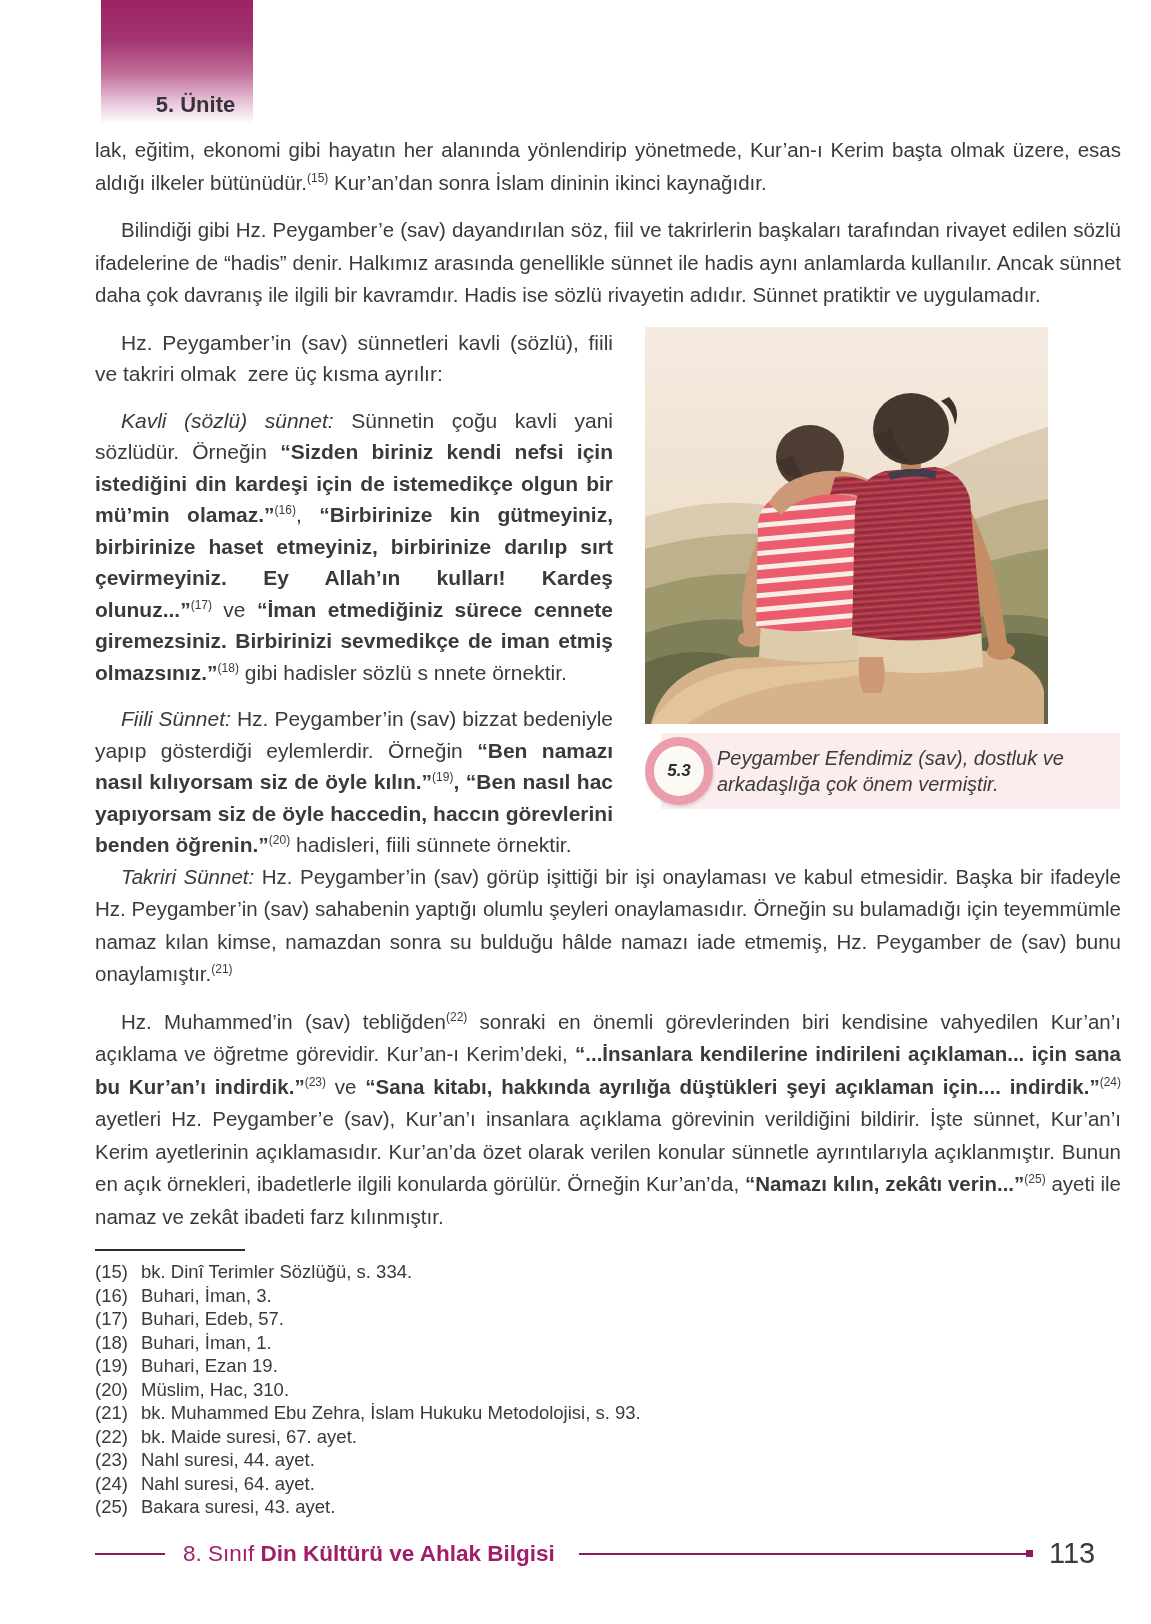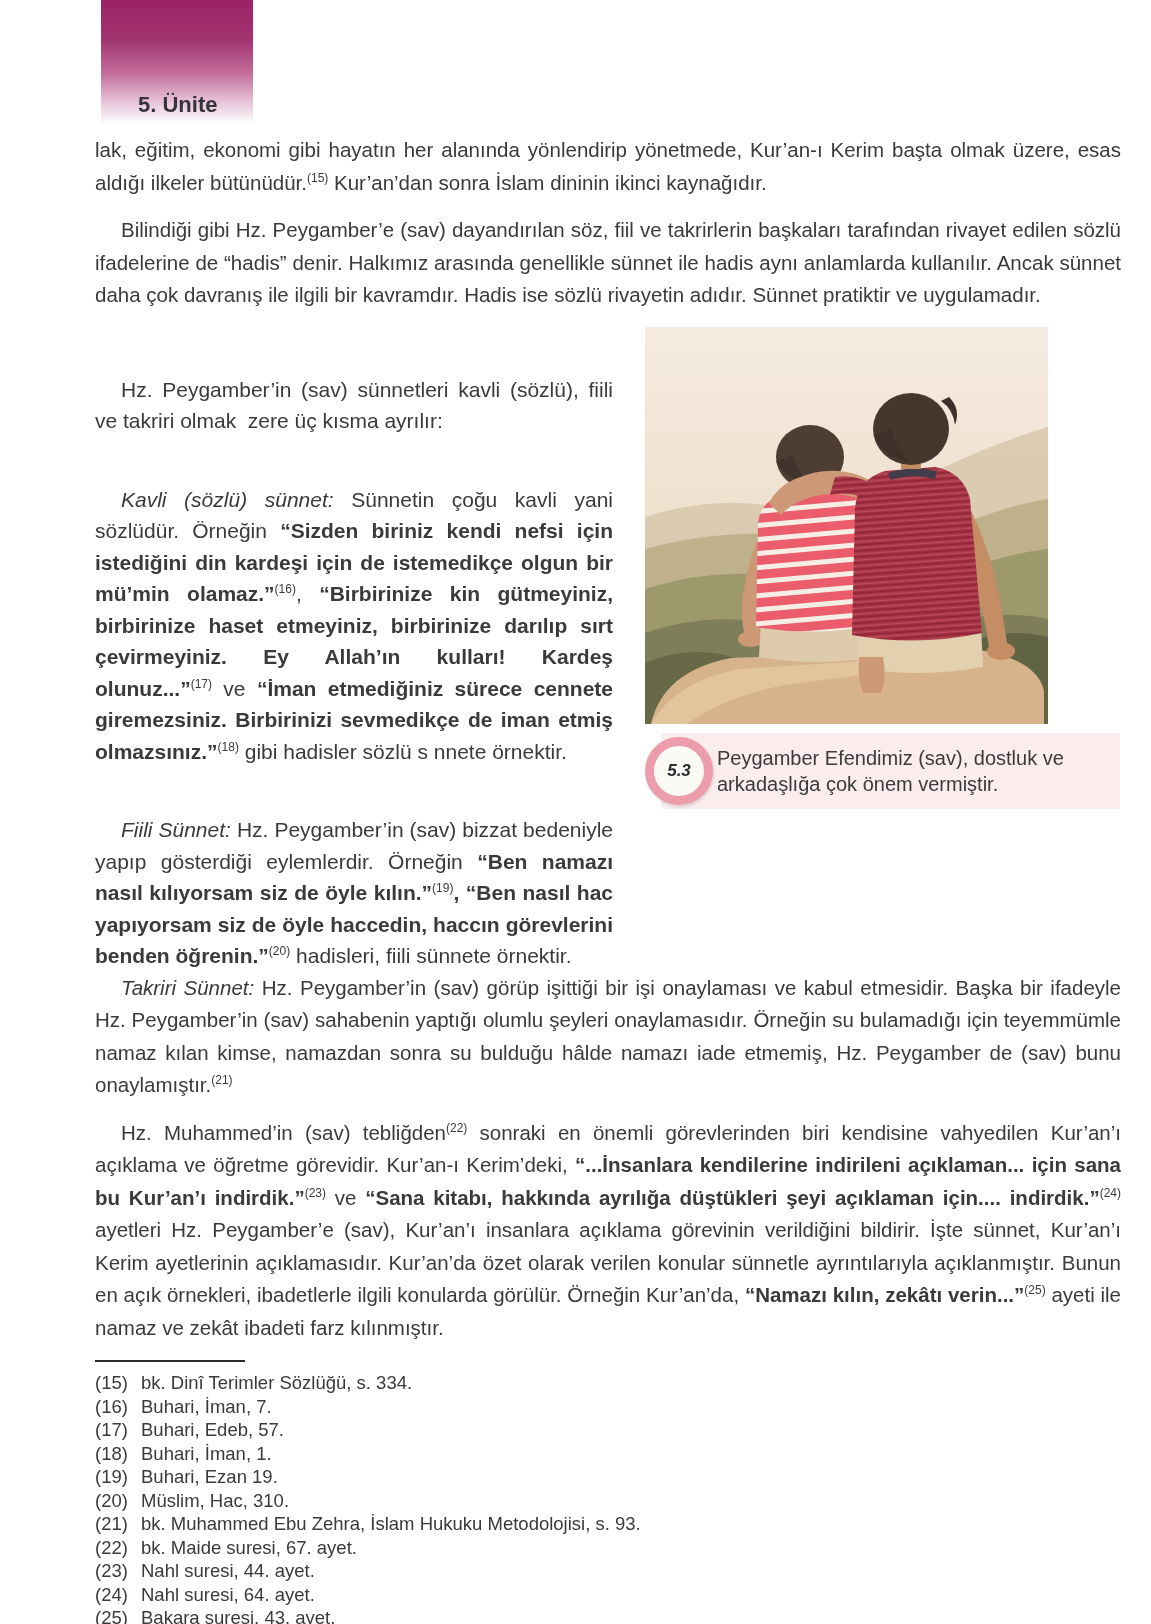--- a/index.html
+++ b/index.html
@@ -14,49 +14,49 @@
   .page{
     width:1151px;height:1624px;background:#fff;position:relative;
     font-family:"Liberation Sans","DejaVu Sans",sans-serif;color:var(--text,#3a3a3a);
     display:flex;flex-direction:column;overflow:hidden;padding-bottom:54px;
   }
   
   .hdr{position:relative;height:128px;flex:none;}
   .unit-box{
     position:absolute;left:101px;top:0;width:152px;height:124px;
     background:linear-gradient(180deg,#9c2264 0%,#a23570 32%,#c06a97 58%,#e7c3d8 82%,#ffffff 100%);
-    display:flex;align-items:flex-end;padding-bottom:6px;padding-left:37px;
+    display:flex;align-items:flex-end;justify-content:center;padding-bottom:6px;padding-left:37px;
   }
   .unit-label{font-size:22px;font-weight:700;color:#36343a;}
   .chapter{position:absolute;right:30px;top:78px;text-align:right;}
   .chapter-title{font-size:23px;font-weight:700;color:var(--accent,#a11d68);letter-spacing:-0.2px;}
   .chapter-underline{
     margin-top:5px;margin-left:auto;height:3px;width:318px;
     background:linear-gradient(90deg,rgba(161,29,104,0) 0%,#dcา 0%,#d9a0c0 12%,var(--accent-dark,#8e1b59) 55%,var(--accent-dark,#8e1b59) 100%);
   }
   
   .body{margin:6px 30px 0 95px;flex:none;}
   .para{margin:0 0 15px 0;text-align:justify;}
   .para.indent{text-indent:26px;}
   .region-top .para,.region-bottom .para{font-size:20.5px;line-height:32.5px;}
-  .text-col .para{font-size:21px;line-height:31.5px;margin-top:47px;}
+  .text-col .para{font-size:21px;line-height:31.5px;}
   .seg-b{font-weight:700;}
   .seg-i{font-style:italic;}
   sup.seg-s{font-size:12px;line-height:0;vertical-align:super;font-weight:400;}
   
   .wrap-region{display:flex;gap:32px;margin-top:2px;}
   .text-col{width:518px;flex:none;}
   .text-col .para:last-child{margin-bottom:0;}
   .figure-col{width:475px;flex:none;margin:0;padding:0;}
   .photo{width:403px;height:397px;overflow:hidden;background:#eee3d4;}
   .photo svg{display:block;}
   .caption-row{position:relative;margin-top:9px;width:475px;}
   .caption-box{
     background:var(--caption-bg,#fbecee);margin-left:16px;padding:12px 14px 12px 56px;
-    font-size:20px;line-height:26px;color:#3b3b3b;min-height:74px;
+    font-style:italic;font-size:20px;line-height:26px;color:#3b3b3b;min-height:74px;
     display:flex;align-items:center;
   }
   .fig-badge{
     position:absolute;left:0;top:50%;transform:translateY(-50%);
     width:68px;height:68px;border-radius:50%;
     border:9px solid var(--badge-ring,#ec9dac);background:#fbf9f4;
     display:flex;align-items:center;justify-content:center;
     font-weight:700;font-style:italic;font-size:17px;color:#2c2c30;
     box-shadow:inset 1px 2px 2px rgba(255,255,255,.8), 1px 2px 3px rgba(0,0,0,.12);
   }
@@ -175,21 +175,21 @@
       </section>
 
     <div class="footnote-rule"></div>
     <section class="footnotes" id="footnotes">
         <div class="fn-row">
           <span class="fn-num">(15)</span>
           <span class="fn-text">bk. Dinî Terimler Sözlüğü, s. 334.</span>
         </div>
         <div class="fn-row">
           <span class="fn-num">(16)</span>
-          <span class="fn-text">Buhari, İman, 7.</span>
+          <span class="fn-text">Buhari, İman, 3.</span>
         </div>
         <div class="fn-row">
           <span class="fn-num">(17)</span>
           <span class="fn-text">Buhari, Edeb, 57.</span>
         </div>
         <div class="fn-row">
           <span class="fn-num">(18)</span>
           <span class="fn-text">Buhari, İman, 1.</span>
         </div>
         <div class="fn-row">

